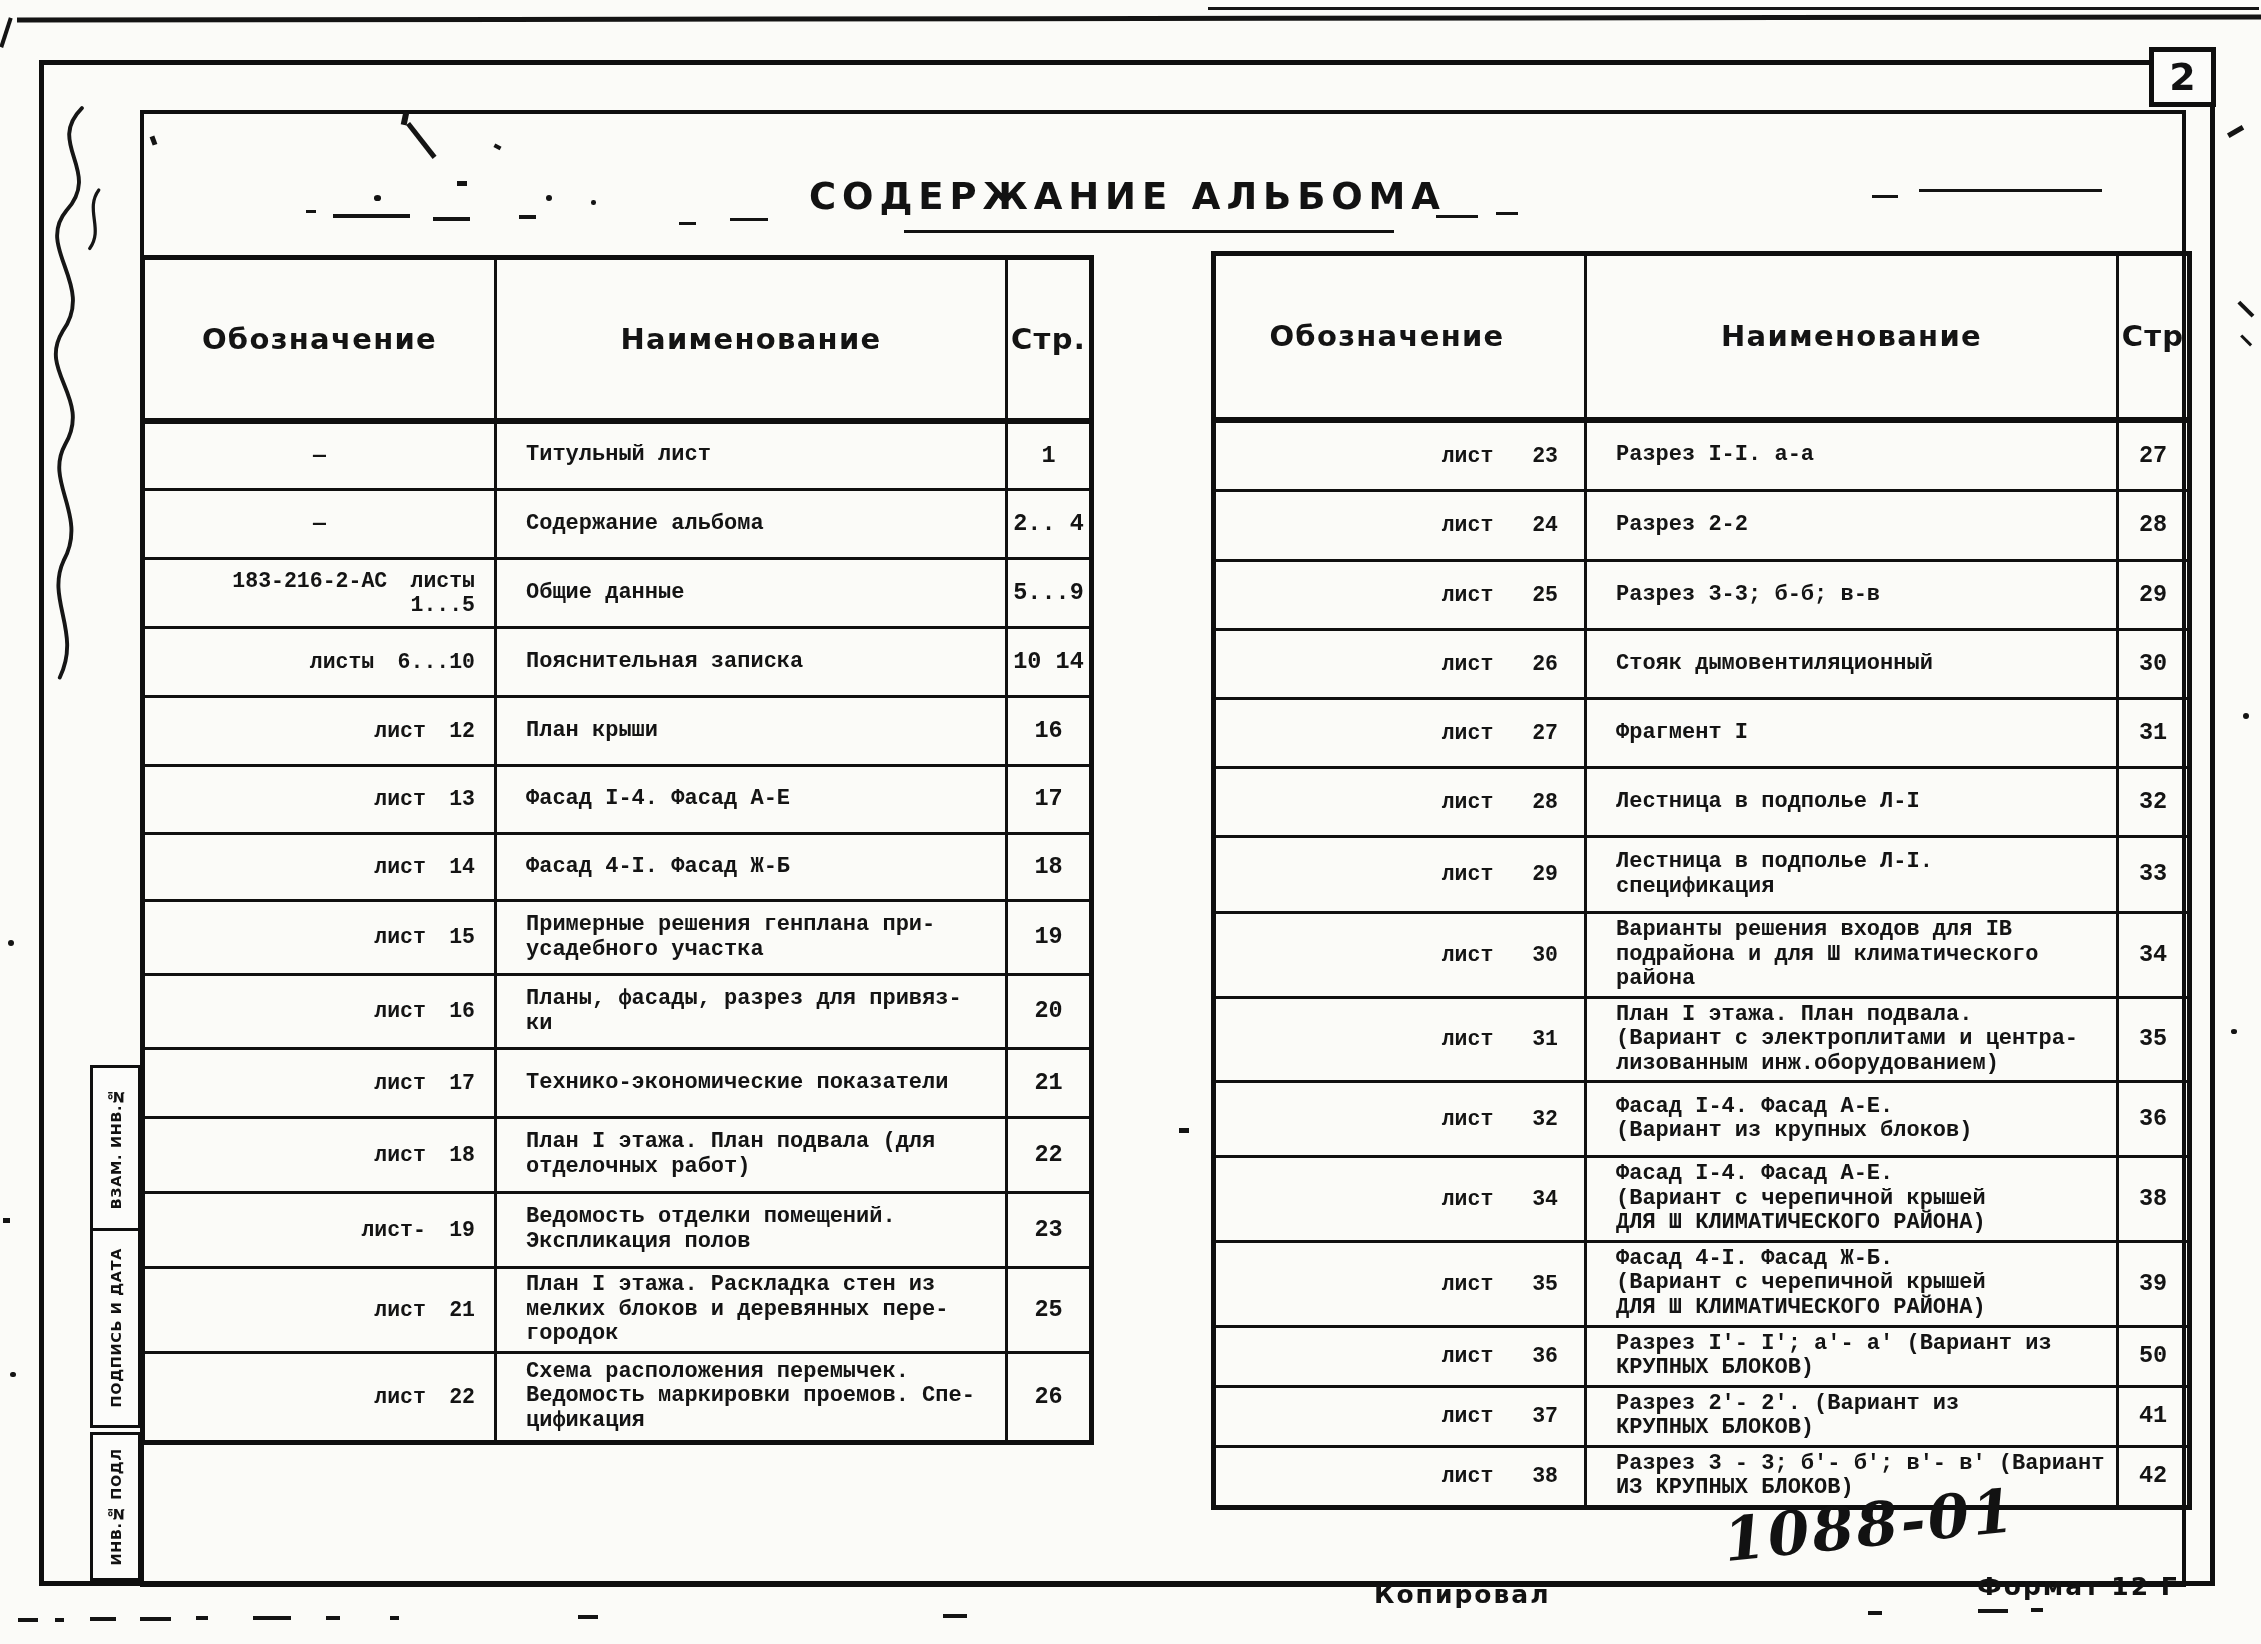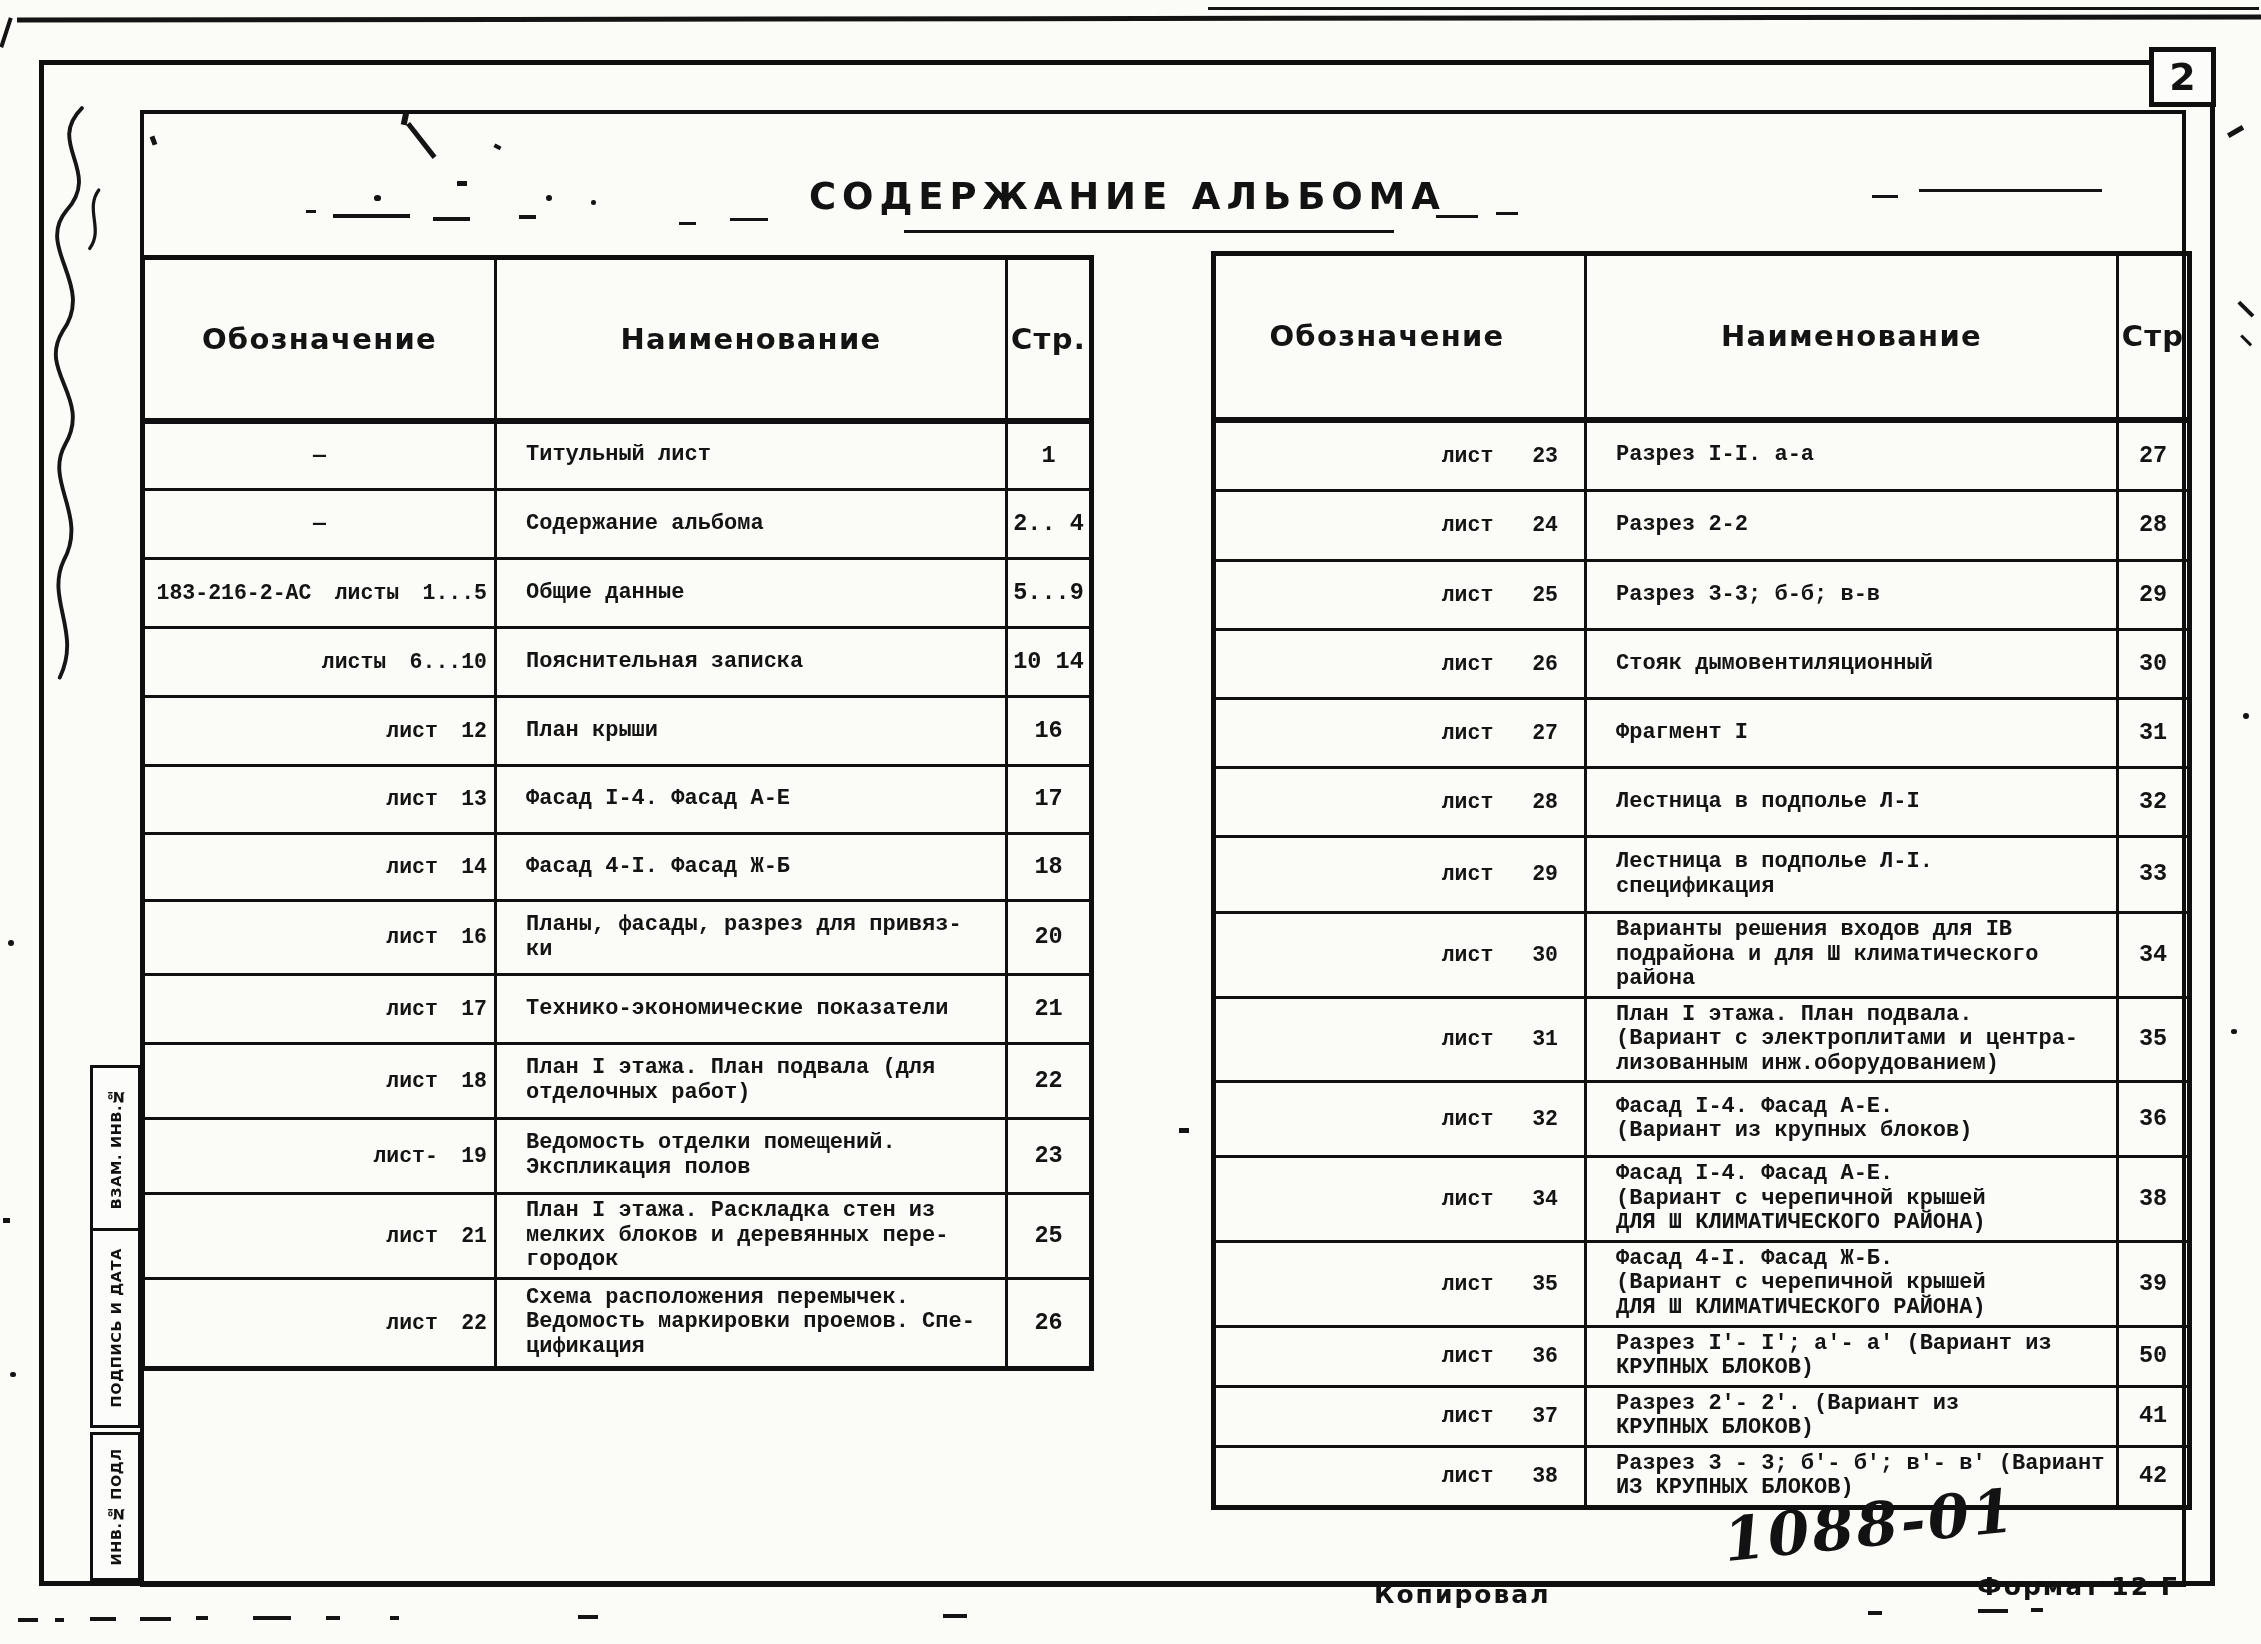--- a/index.html
+++ b/index.html
@@ -52,21 +52,21 @@
     font:700 22px/1.12 "Liberation Mono","DejaVu Sans Mono",monospace;
     color:#141414; white-space:pre-line; padding:3.9px 0;
   }
   table.toc tr.head td {
     border-bottom:6.5px solid #0f0f0f;
     font-family:"DejaVu Sans","Liberation Sans",sans-serif;
     font-weight:700; font-size:29px; letter-spacing:1.3px;
     text-align:center !important; white-space:normal;
     padding:0;
   }
-  table.toc td.c1 { text-align:right; padding-right:7px; word-spacing:10.4px; font-size:21.5px; }
+  table.toc td.c1 { text-align:right; padding-right:19px; word-spacing:10.4px; font-size:21.5px; }
   table.toc td.c2 { text-align:left; padding-left:29px; }
   table.toc td.c3 { text-align:center; font-size:23.5px; }
   #left-table  { left:140px;  top:255px; width:948px; }
   #right-table { left:1211px; top:251px; width:976px; }
   #right-table td.c1 { word-spacing:26px; padding-right:26px; }
   #left-table tr.dash td.c1 { text-align:center; padding-right:0; word-spacing:0; }
 
   
   .stamp-col { position:absolute; left:90px; top:1065px; width:51px; }
   .stamp-cell {
@@ -190,20 +190,26 @@
       <td class="c1">лист 13</td>
       <td class="c2">Фасад I-4. Фасад А-Е</td>
       <td class="c3">17</td>
     </tr>
     <tr style="height:67px">
       <td class="c1">лист 14</td>
       <td class="c2">Фасад 4-I. Фасад Ж-Б</td>
       <td class="c3">18</td>
     </tr>
     <tr style="height:74px">
+      <td class="c1">лист 15</td>
+      <td class="c2">Примерные решения генплана при-
+усадебного участка</td>
+      <td class="c3">19</td>
+    </tr>
+    <tr style="height:74px">
       <td class="c1">лист 16</td>
       <td class="c2">Планы, фасады, разрез для привяз-
 ки</td>
       <td class="c3">20</td>
     </tr>
     <tr style="height:69px">
       <td class="c1">лист 17</td>
       <td class="c2">Технико-экономические показатели</td>
       <td class="c3">21</td>
     </tr>

